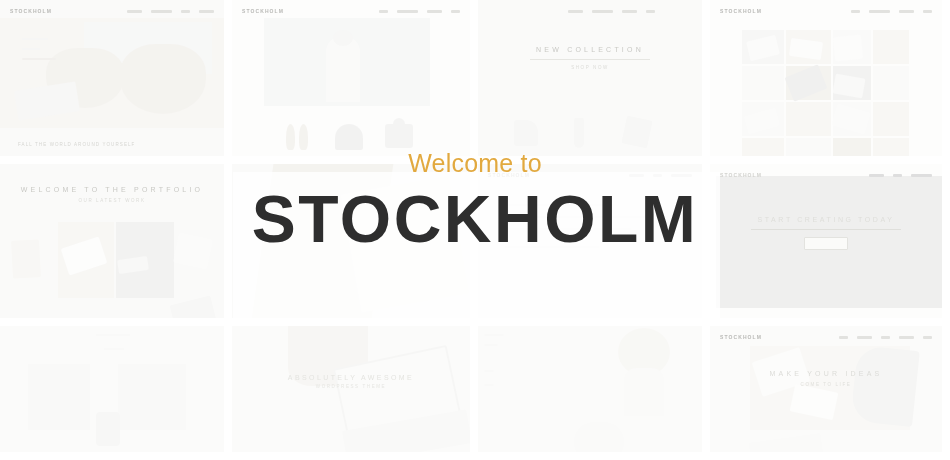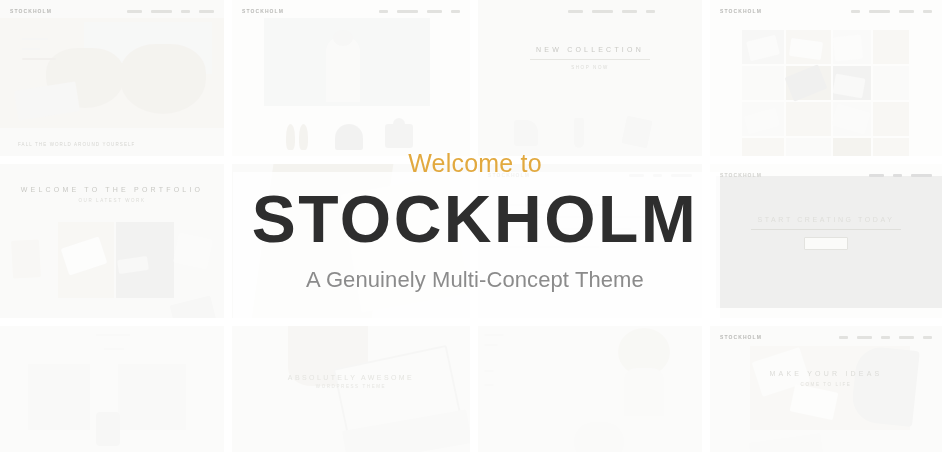--- a/index.html
+++ b/index.html
@@ -460,16 +460,15 @@
       </div>
     </div>
 
   </div>
 
   <div class="hero-plate"></div>
 
   <div class="hero">
     <div class="hero-eyebrow">Welcome to</div>
     <div class="hero-title">STOCKHOLM</div>
-    <div class="hero-sub">A Genuinely Multi-Concept Theme</div>
   </div>
 
 </div>
 
 </body></html>

